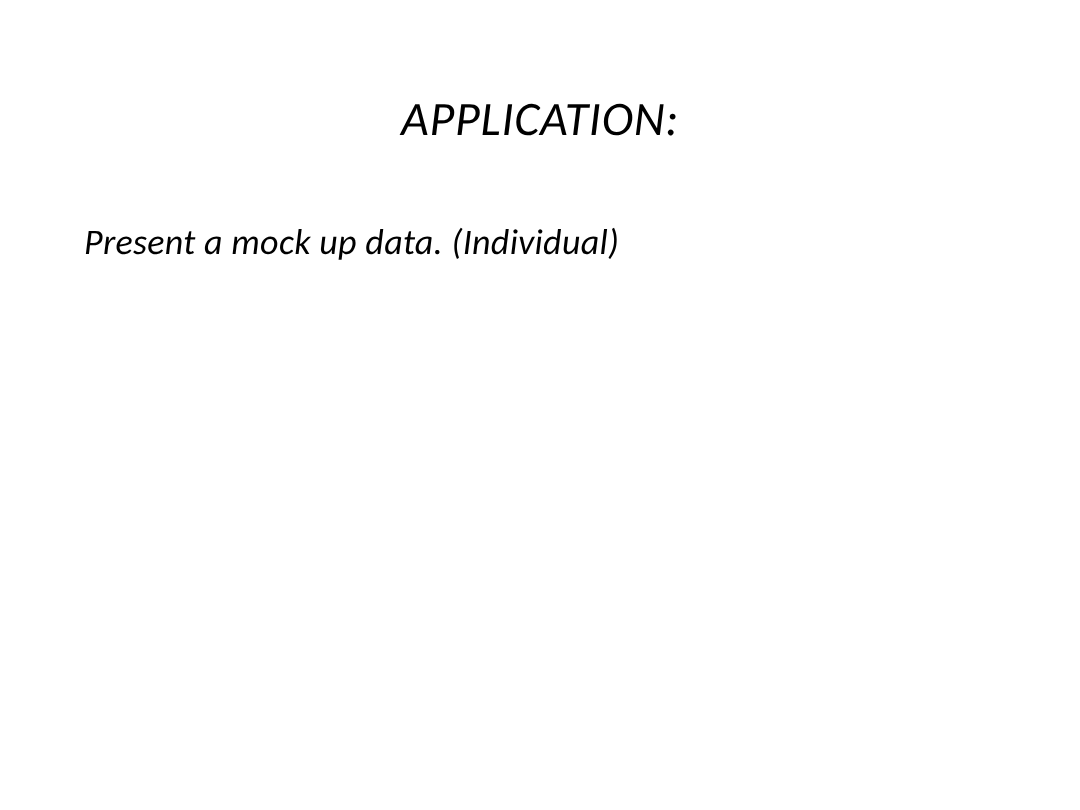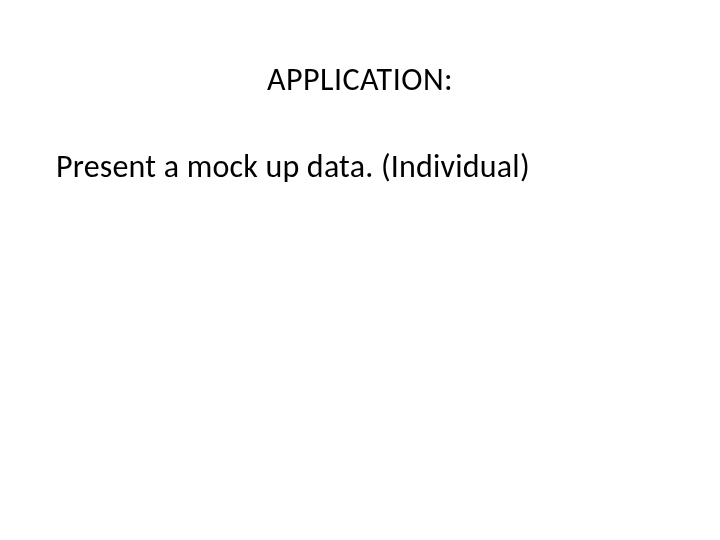--- a/index.html
+++ b/index.html
@@ -1,18 +1,19 @@
 <!DOCTYPE html>
 <html><head>
   <meta charset="utf-8">
   <style>
     * {
       margin: 0;
       padding: 0;
       box-sizing: border-box;
+      font-style: italic;
     }
     body {
       width: 720px;
       height: 540px;
       background: #ffffff;
       font-family: Calibri, "Segoe UI", Arial, sans-serif;
       color: #000000;
       position: relative;
     }
     .slide {
@@ -21,21 +22,21 @@
       padding-top: 60px;
     }
     .title {
       text-align: center;
       font-size: 32px;
       font-weight: 400;
       letter-spacing: 0.5px;
       margin-bottom: 48px;
     }
     .body-text {
-      font-size: 32px;
+      font-size: 24px;
       font-weight: 400;
       padding-left: 56px;
       letter-spacing: 0.2px;
     }
   </style>
 </head>
 <body>
 
 <div class="slide">
   <h1 class="title">APPLICATION:</h1>

